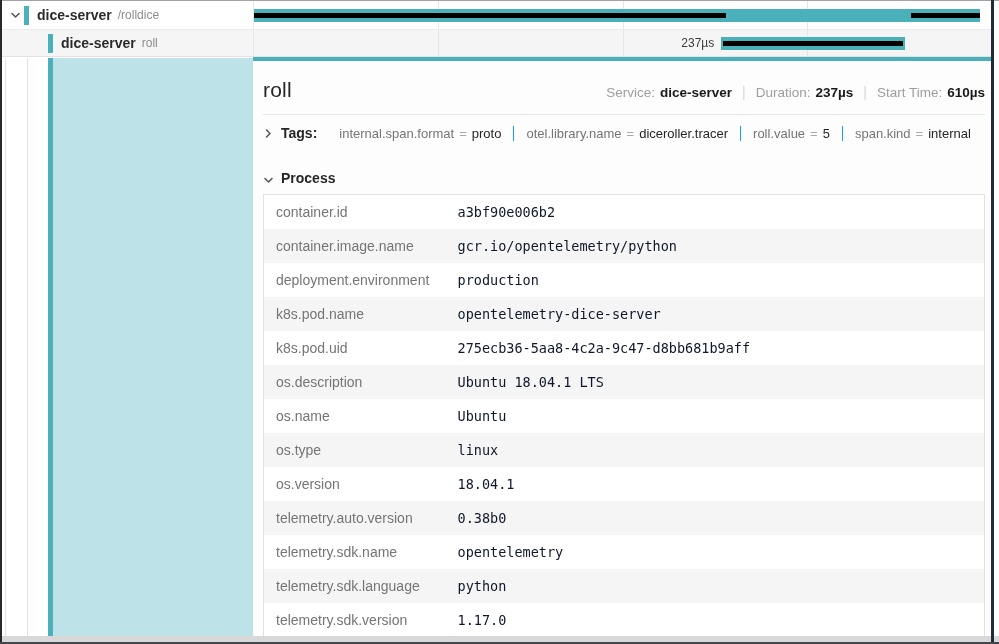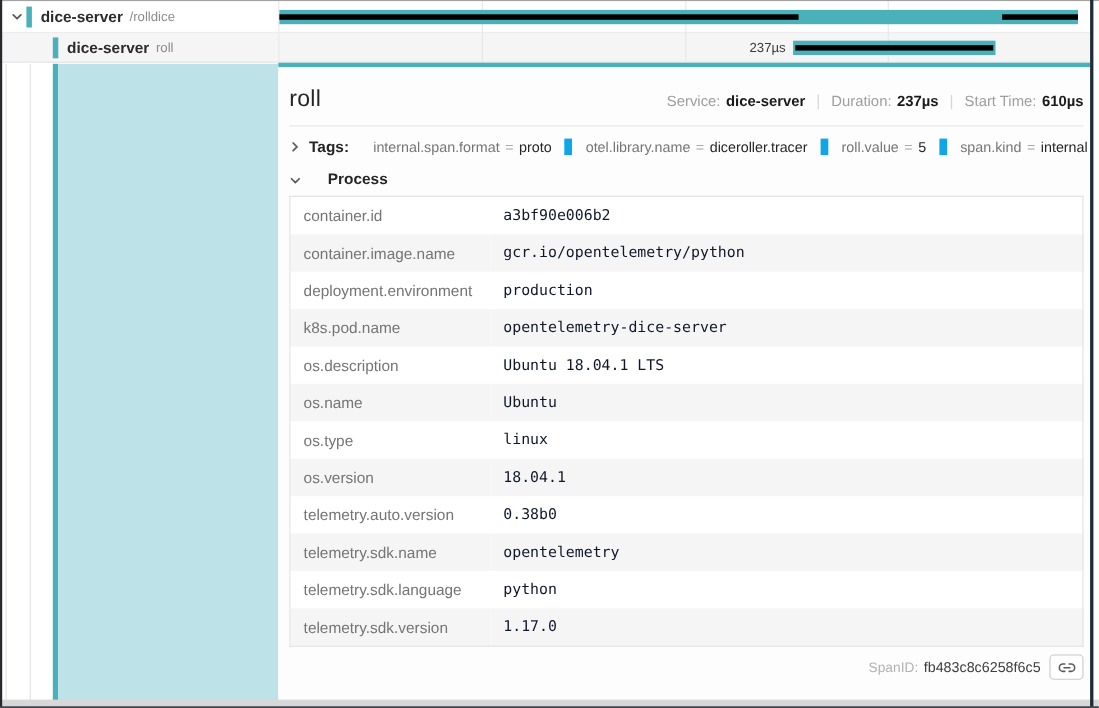--- a/index.html
+++ b/index.html
@@ -64,26 +64,26 @@
   .meta-label { color:#9e9e9e; margin-right:5px; }
   .meta-value { color:#1a1a1a; font-weight:700; }
   .meta-sep { color:#d6d6d6; margin:0 10px; font-size:14px; }
   .header-divider { border-bottom:1px solid #e6e6e6; margin-top:12px; }
 
   .tags-row { display:flex; align-items:center; margin-top:10px; font-size:13px; white-space:nowrap; }
   .acc-chevron { width:11px; height:11px; margin-right:7px; flex:0 0 11px; }
   .section-label { font-size:14px; font-weight:700; color:#262626; margin-right:10px; }
   .tag-item { display:flex; align-items:baseline; padding:0 12px;text-align:center; }
   .tag-item:first-of-type { padding-left:0; }
-  .tag-item + .tag-item { border-left:7px solid #0ea5e9; }
+  .tag-item + .tag-item { border-left:1px solid #0ea5e9; }
   .tag-key { color:#757575; }
   .tag-eq  { color:#a8a8a8; margin:0 5px; }
   .tag-val { color:#262626; font-weight:500; }
 
-  .process-row { display:flex; align-items:flex-end; margin-top:13px;gap:17px; }
+  .process-row { display:flex; align-items:flex-end; margin-top:29px; }
 
   table.kv { width:100%; margin-top:8px; border:1px solid #e2e2e2; border-collapse:collapse; background:#fff; }
   table.kv tr:nth-child(even) { background:#f5f5f5; }
   table.kv td { padding:9px 12px; height:32.7px; vertical-align:middle; }
   td.k { width:182px; font-size:14px; color:#757575; }
   td.v { font-family:"DejaVu Sans Mono","Liberation Mono",monospace; font-size:13.5px; color:#0f172a; }
 
   .card-footer { display:flex; align-items:center; justify-content:flex-end; margin-top:7px;text-align:center; }
   .spanid-label { font-size:12.5px; color:#b3b3b3; margin-right:5px; }
   .spanid-value { font-size:13px; color:#404040; margin-right:8px; }
@@ -212,20 +212,24 @@
         </tr>
       <tr>
           <td class="k">deployment.environment</td>
           <td class="v">production</td>
         </tr>
       <tr>
           <td class="k">k8s.pod.name</td>
           <td class="v">opentelemetry-dice-server</td>
         </tr>
       <tr>
+          <td class="k">k8s.pod.uid</td>
+          <td class="v">275ecb36-5aa8-4c2a-9c47-d8bb681b9aff</td>
+        </tr>
+      <tr>
           <td class="k">os.description</td>
           <td class="v">Ubuntu 18.04.1 LTS</td>
         </tr>
       <tr>
           <td class="k">os.name</td>
           <td class="v">Ubuntu</td>
         </tr>
       <tr>
           <td class="k">os.type</td>
           <td class="v">linux</td>

